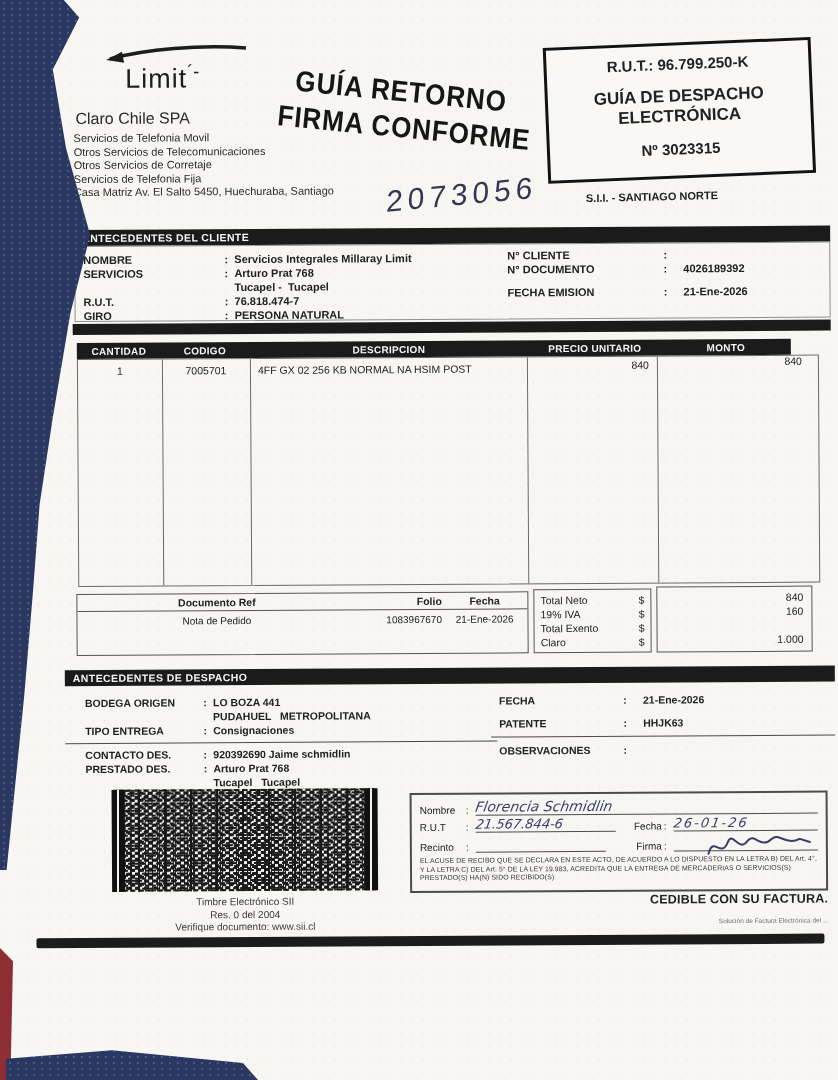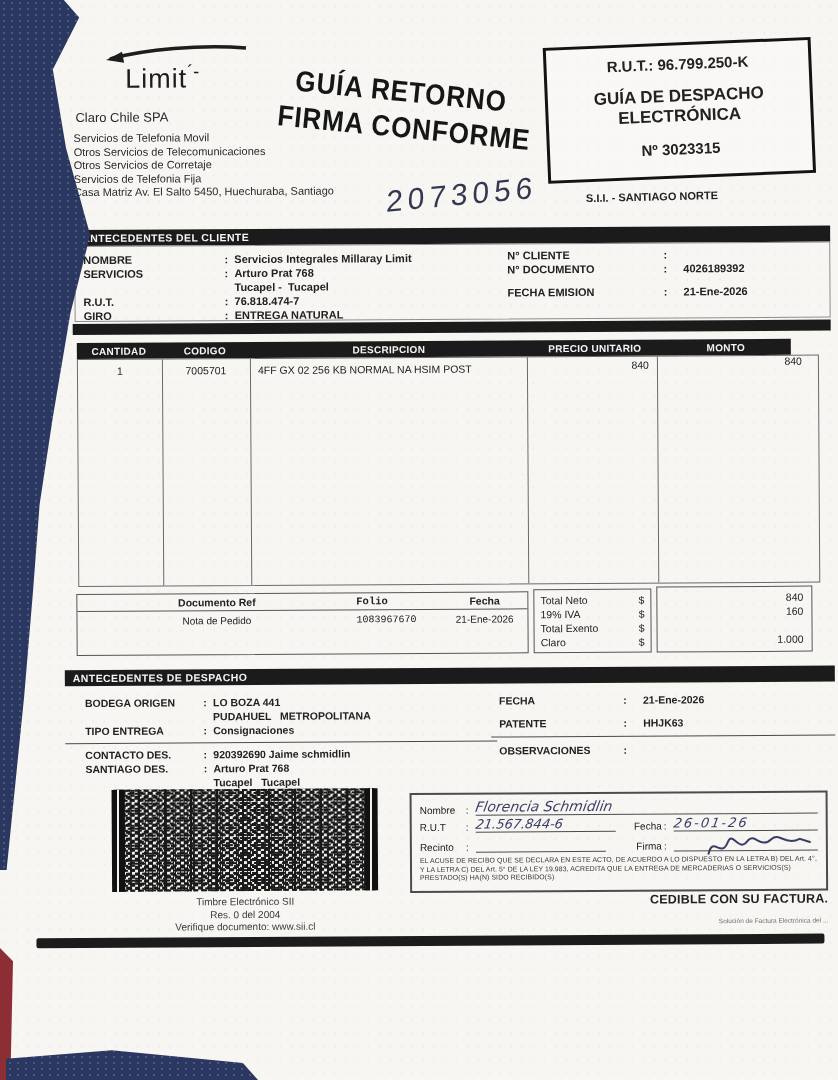--- a/index.html
+++ b/index.html
@@ -10,21 +10,21 @@
   .bg-left{position:absolute;left:0;top:0;width:110px;height:870px;clip-path:polygon(0 0,58% 0,72% 2%,48% 8%,60% 17%,82% 27%,64% 36%,48% 48%,36% 58%,30% 68%,22% 80%,14% 90%,6% 100%,0 100%);}
   .bg-bottom{position:absolute;left:6px;top:1042px;width:252px;height:38px;clip-path:polygon(0 100%,100% 100%,94% 55%,42% 22%,0 44%);}
   .bg-maroon{position:absolute;left:0;top:948px;width:13px;height:132px;background:#8c2e34;clip-path:polygon(0 0,100% 10%,80% 100%,0 100%);}
   .content{position:absolute;inset:0;transform:rotate(-0.35deg);}
   .abs{position:absolute;}
 
   
   .logo-swoosh{position:absolute;left:103px;top:42px;}
   .logo-word{position:absolute;left:128px;top:60px;font-size:27px;letter-spacing:1px;color:#1c1c1c;}
   .logo-word .tick{font-size:18px;vertical-align:10px;letter-spacing:0;}
-  .co-name{position:absolute;left:78px;top:108px;font-size:13px;color:#2a2a2a;}
+  .co-name{position:absolute;left:78px;top:108px;font-size:16px;color:#2a2a2a;}
   .co-lines{position:absolute;left:76px;top:130px;font-size:11px;line-height:13.5px;color:#2a2a2a;}
   .stamp{position:absolute;left:300px;top:64px;transform:rotate(6deg) scaleX(.9);transform-origin:left top;font-weight:bold;color:#161616;}
   .stamp .l1{font-size:29px;letter-spacing:1px;}
   .stamp .l2{font-size:29px;letter-spacing:1px;margin-left:-16px;margin-top:3px;}
   .hw{display:inline-block;font-family:"DejaVu Sans",sans-serif;font-style:italic;color:#3a3e68;transform:skewX(-10deg);}
   .hw-num{position:absolute;left:388px;top:178px;font-size:30px;letter-spacing:5px;color:#34374f;transform:rotate(-5deg) skewX(-8deg);}
   .rut-box{position:absolute;left:548px;top:44px;width:262px;height:130px;border:3px solid #131313;transform:rotate(-2deg);text-align:center;background:rgba(255,255,255,.25);}
   .rut-box .rut{margin-top:10px;font-size:15px;font-weight:bold;}
   .rut-box .t1{margin-top:14px;font-size:17px;font-weight:bold;}
   .rut-box .t2{font-size:17px;font-weight:bold;}
@@ -54,21 +54,21 @@
   .items-head span{text-align:center;}
   .ih-c0{width:84px;} .ih-c1{width:88px;} .ih-c2{width:280px;} .ih-c3{width:132px;} .ih-c4{width:130px;}
   .items-body{position:absolute;left:78px;top:357px;width:742px;height:228px;border:1px solid #6a6a6a;box-sizing:border-box;}
   .vline{position:absolute;top:0;bottom:0;width:1px;background:#6a6a6a;}
   .cell{position:absolute;font-size:10.5px;top:5px;}
 
   
   .docref{position:absolute;left:76px;top:592px;width:452px;height:62px;border:1px solid #555;box-sizing:border-box;}
   .docref .hrow{display:flex;font-size:10.5px;font-weight:bold;border-bottom:1px solid #555;padding:2px 0;}
   .docref .vrow{display:flex;font-size:10px;padding-top:4px;}
-  .dc0{width:300px;text-align:center;} .dc1{width:92px;text-align:left;font-family:Liberation Mono, monospace;} .dc2{width:92px;text-align:center;}
+  .dc0{width:300px;text-align:center;} .dc1{width:92px;text-align:right;} .dc2{width:92px;text-align:center;}
   .tot-labels{position:absolute;left:533px;top:590px;width:118px;height:64px;border:1px solid #555;box-sizing:border-box;padding:3px 6px;}
   .tot-labels .row{display:flex;justify-content:space-between;font-size:10.5px;line-height:14px;}
   .tot-amounts{position:absolute;left:656px;top:588px;width:156px;height:66px;border:1px solid #555;box-sizing:border-box;padding:3px 8px;text-align:right;}
   .tot-amounts .row{font-size:10.5px;line-height:14px;min-height:14px;}
 
   .rule{position:absolute;height:0;border-top:1px solid #4a4a4a;}
 
   
   .barcode{position:absolute;left:112px;top:788px;width:262px;height:102px;background:
       repeating-linear-gradient(90deg,transparent 0 24px,#191919 24px 26px),
@@ -142,21 +142,21 @@
         </div>
         <div class="indent">Tucapel -  Tucapel</div>
         <div class="kv">
           <span class="k">R.U.T.</span>
             <span class="c">:</span>
             <span class="v">76.818.474-7</span>
         </div>
         <div class="kv">
           <span class="k">GIRO</span>
             <span class="c">:</span>
-            <span class="v">ENTREGA NATURAL</span>
+            <span class="v">PERSONA NATURAL</span>
         </div>
       </div>
       <div class="abs" style="left:432px;top:4px;width:320px;">
         <div class="kv kv2">
           <span class="k">N° CLIENTE</span>
             <span class="c">:</span>
             <span class="v"></span>
         </div>
         <div class="kv kv2">
           <span class="k">N° DOCUMENTO</span>
@@ -244,21 +244,21 @@
     </div>
     <div class="rule" style="left:64px;top:741px;width:432px;"></div>
     <div class="rule" style="left:490px;top:737px;width:344px;"></div>
     <div class="abs" style="left:84px;top:746px;width:405px;">
       <div class="kv kv3">
         <span class="k">CONTACTO DES.</span>
           <span class="c">:</span>
           <span class="v">920392690 Jaime schmidlin</span>
       </div>
       <div class="kv kv3">
-        <span class="k">SANTIAGO DES.</span>
+        <span class="k">PRESTADO DES.</span>
           <span class="c">:</span>
           <span class="v">Arturo Prat 768</span>
       </div>
       <div class="indent3">Tucapel   Tucapel</div>
     </div>
     <div class="abs" style="left:498px;top:694px;width:330px;">
       <div class="kv kv3 kv4">
         <span class="k">FECHA</span>
           <span class="c">:</span>
           <span class="v" style="padding-left:10px;">21-Ene-2026</span>

